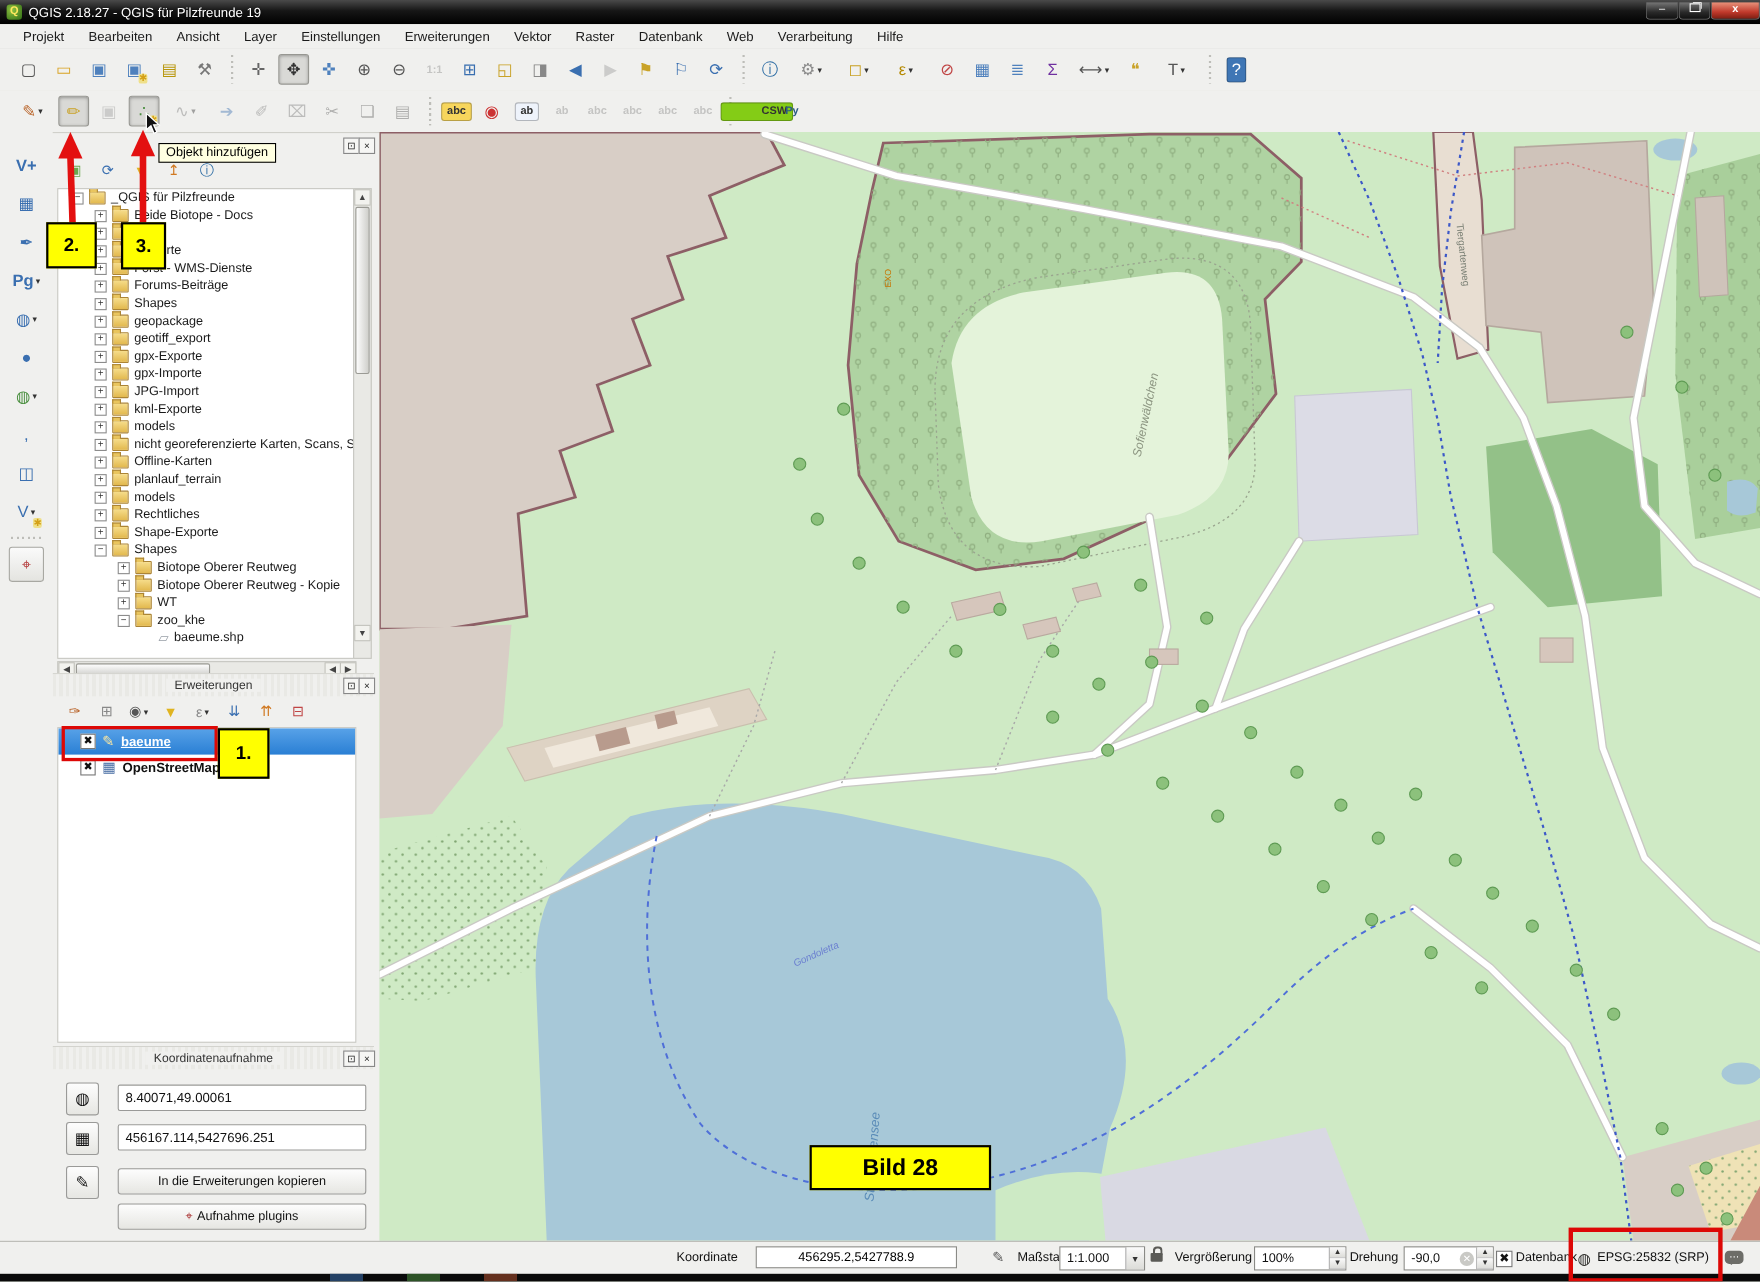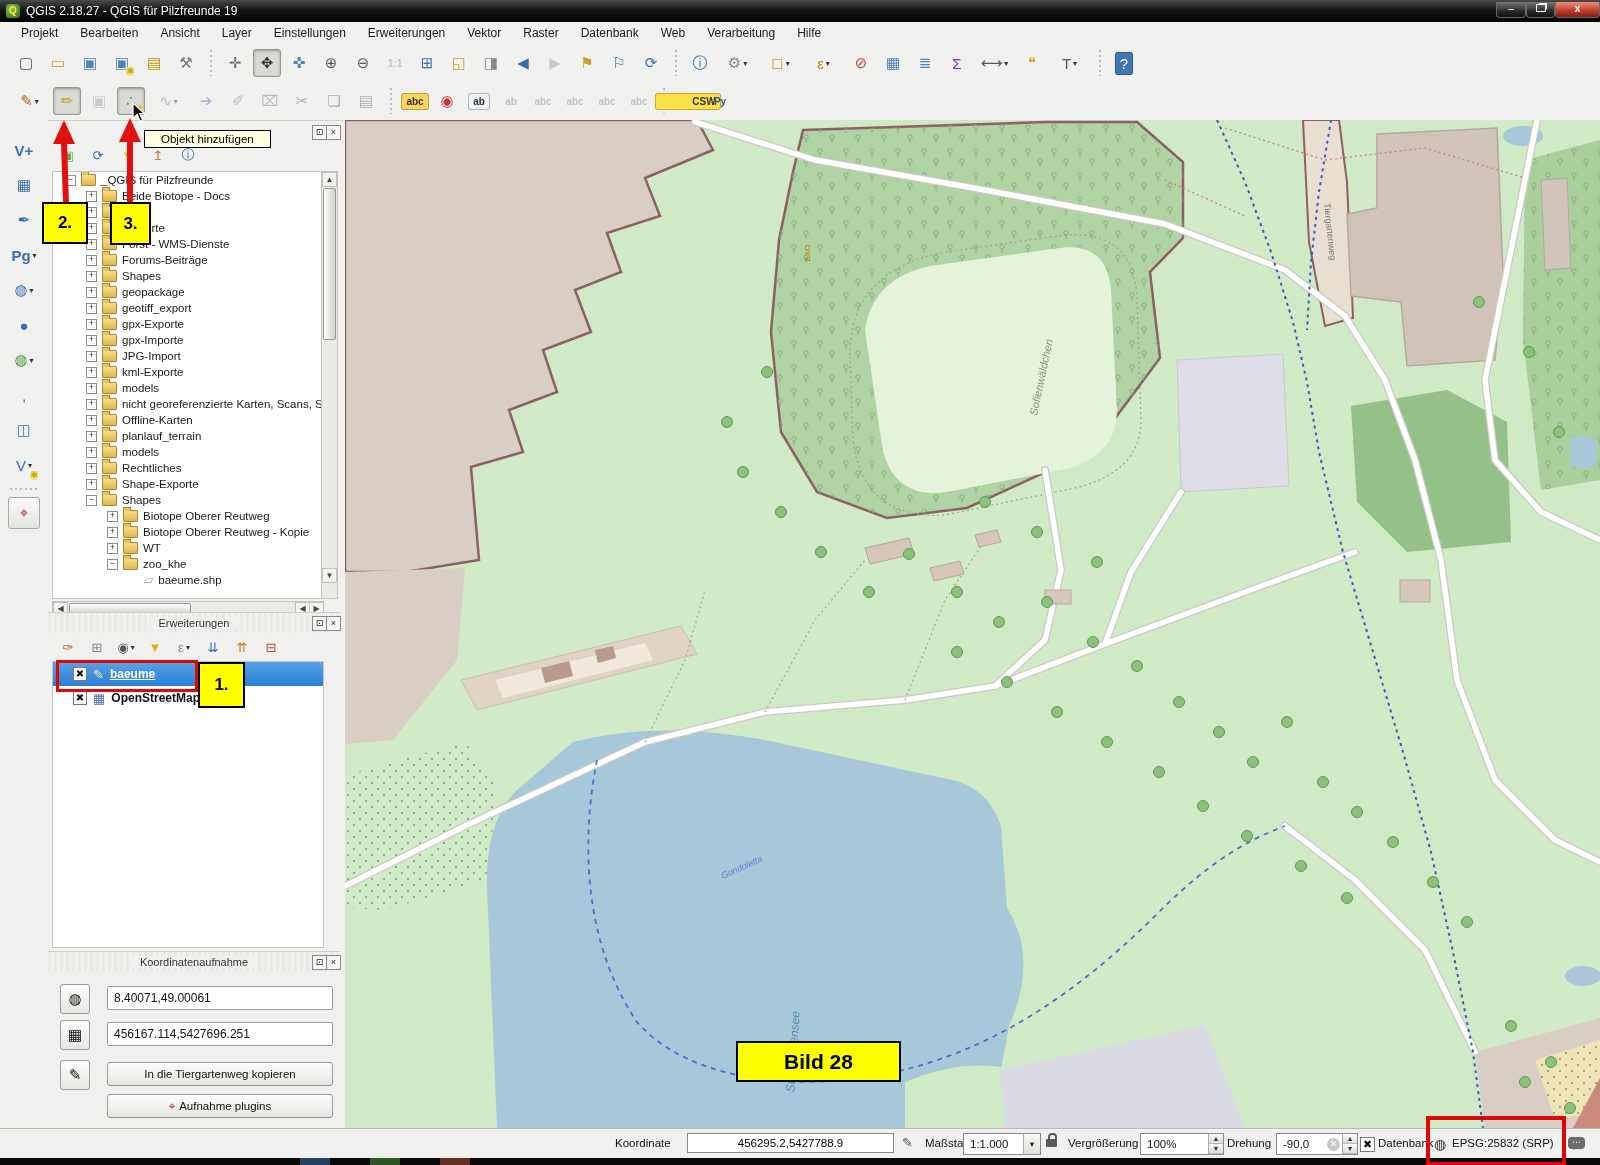--- a/index.html
+++ b/index.html
@@ -86,21 +86,21 @@
   .cinput{position:absolute;left:59px;width:212px;height:18px;border:1px solid #9a9a98;border-radius:2px;
      background:#fff;font-family:"Liberation Sans",sans-serif;font-size:12px;padding:2px 6px;color:#111;}
   .cwide{position:absolute;left:59px;width:224px;height:22px;border:1px solid #9a9a98;border-radius:3px;
      background:linear-gradient(#fdfdfd,#e6e6e2);font-size:11.5px;display:flex;align-items:center;justify-content:center;gap:4px;color:#111;}
   
   #map{position:absolute;left:345px;top:120px;width:1255px;height:1008px;background:#cfeac5;}
   
   #statusbar{position:absolute;left:0;top:1128px;width:1600px;height:30px;background:#f0f0ee;border-top:1px solid #b9b9b3;}
   .slabel{position:absolute;top:8px;font-size:11.5px;color:#111;}
   .sinput{position:absolute;top:4px;height:18px;border:1px solid #8a8a86;background:#fff;
-     font-family:"Liberation Sans",sans-serif;font-size:11.5px;text-align:center;padding:0 16px;}
+     font-family:"Liberation Sans",sans-serif;font-size:11.5px;text-align:center;padding:0 4px;}
   .scombo{position:absolute;top:4px;height:20px;border:1px solid #8a8a86;background:#fff;display:flex;align-items:center;font-size:11.5px;}
   .scombo .val{flex:1;padding:0 6px;}
   .scombo .arrow{width:16px;height:100%;border-left:1px solid #aaa;background:linear-gradient(#fafafa,#dcdcd8);
      font-size:8px;display:flex;align-items:center;justify-content:center;color:#333;}
   .spin{position:absolute;top:4px;height:20px;border:1px solid #8a8a86;background:#fff;display:flex;align-items:center;font-size:11.5px;}
   .spin .val{flex:1;padding:0 6px;}
   .updown{width:14px;height:100%;display:flex;flex-direction:column;border-left:1px solid #aaa;}
   .updown span{flex:1;font-size:7px;line-height:9px;text-align:center;background:linear-gradient(#fafafa,#dcdcd8);color:#333;border-bottom:1px solid #bbb;}
   .clearx{width:13px;height:13px;border-radius:7px;background:#c9c9c5;color:#fff;font-size:9px;line-height:13px;text-align:center;margin-right:2px;}
   .scheck{position:absolute;top:8px;width:13px;height:13px;background:#fff;border:1px solid #777;
@@ -118,21 +118,21 @@
   .ybox{position:absolute;background:#ffff00;border:2.5px solid #000;display:flex;align-items:center;justify-content:center;
      font-weight:bold;color:#000;z-index:60;}
   #ybox2{left:42px;top:202px;width:42px;height:38px;font-size:17px;}
   #ybox3{left:110px;top:202px;width:37px;height:39px;font-size:17px;}
   #ybox1{left:198px;top:662px;width:43px;height:42px;font-size:17px;}
   #bild28{left:736px;top:1041px;width:161px;height:37px;font-size:21px;z-index:55;}
   .redrect{position:absolute;border:3px solid #dd0806;z-index:50;pointer-events:none;}
   #redrect-layer{left:56px;top:660px;width:136px;height:26px;}
   #redrect-epsg{left:1426px;top:1116px;width:132px;height:42px;border-width:4px;}
   #tooltip{position:absolute;left:144px;top:130px;z-index:70;background:#ffffe1;border:1px solid #000;
-     padding:2px 16px;font-size:11.5px;color:#000;}
+     padding:2px 6px;font-size:11.5px;color:#000;}
   #overlay-svg{position:absolute;left:0;top:0;width:1600px;height:1165px;z-index:58;pointer-events:none;}
 </style>
 </head>
 <body>
 
 <div id="app">
 
   <div id="titlebar">
     <span id="app-icon">Q</span>
     <span id="title-text">QGIS 2.18.27 - QGIS für Pilzfreunde 19</span>
@@ -320,21 +320,21 @@
         <span style="color: rgb(136, 136, 136);">abc</span>
       </span>
       <span class="tbtn dim txt">
         <span style="color: rgb(136, 136, 136);">abc</span>
       </span>
       <span class="tbtn dim txt">
         <span style="color: rgb(136, 136, 136);">abc</span>
       </span>
       <span class="tsep"></span>
       <span class="tbtn txt">
-        <span class="chipbg" style="color: rgb(51, 51, 51); background: #fde047; padding-left: 36px;">CSW</span>
+        <span class="chipbg" style="color: rgb(51, 51, 51); background: #84cc16; padding-left: 36px;">CSW</span>
       </span>
       <span class="tbtn txt">
         <span style="color: rgb(43, 91, 132);">Py</span>
       </span>
     </div>
   <div id="lefttoolbar">
       <span class="tbtn txt">
         <span style="color: rgb(58, 111, 176);">V+</span>
       </span>
       <span class="tbtn">
@@ -595,21 +595,21 @@
       </div>
     <input class="cinput" style="top: 34px;" value="8.40071,49.00061">
     <div class="cbtn" style="top:68px">
         <span>▦</span>
       </div>
     <input class="cinput" style="top: 70px;" value="456167.114,5427696.251">
     <div class="cbtn" style="top:108px">
         <span>✎</span>
       </div>
     <div class="cwide" style="top:110px">
-        <span>In die Tiergartenweg kopieren</span>
+        <span>In die Erweiterungen kopieren</span>
       </div>
     <div class="cwide" style="top:142px">
       <span style="color:#a33">⌖</span>
       <span>Aufnahme plugins</span>
     </div>
   </div>
 
   <div id="map">
     <svg width="1255" height="1008" viewBox="0 0 1255 1008" xmlns="http://www.w3.org/2000/svg">
       <defs>

